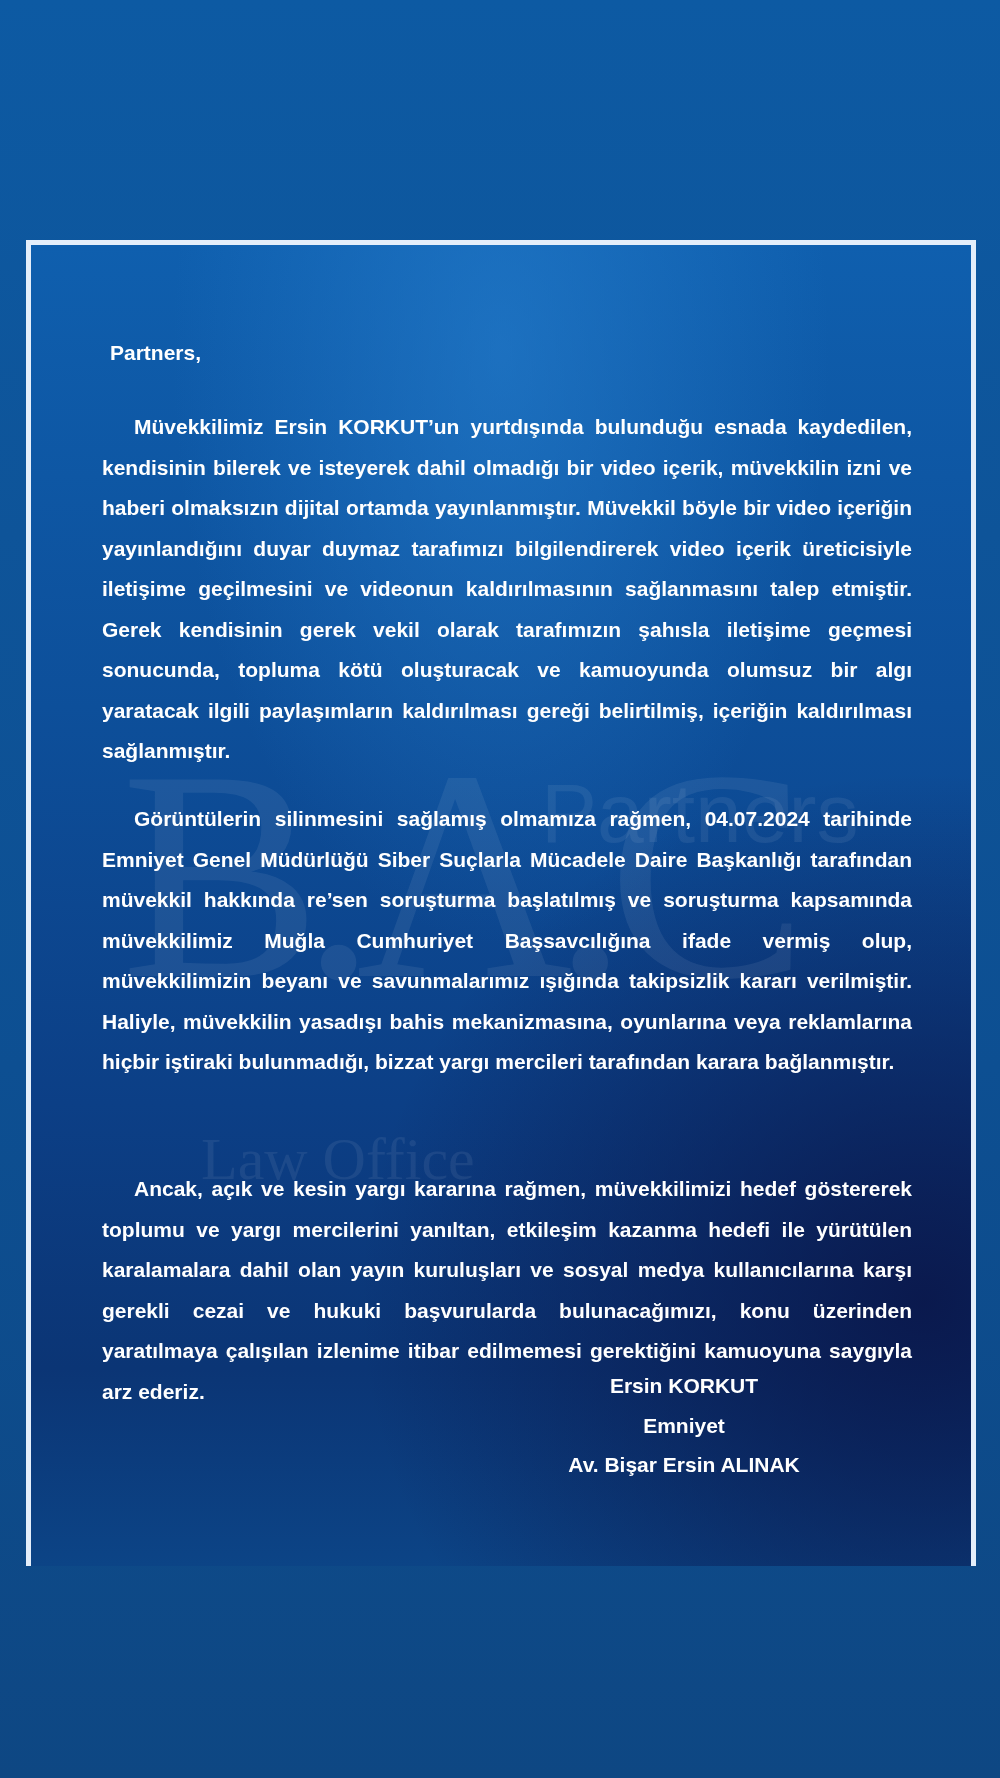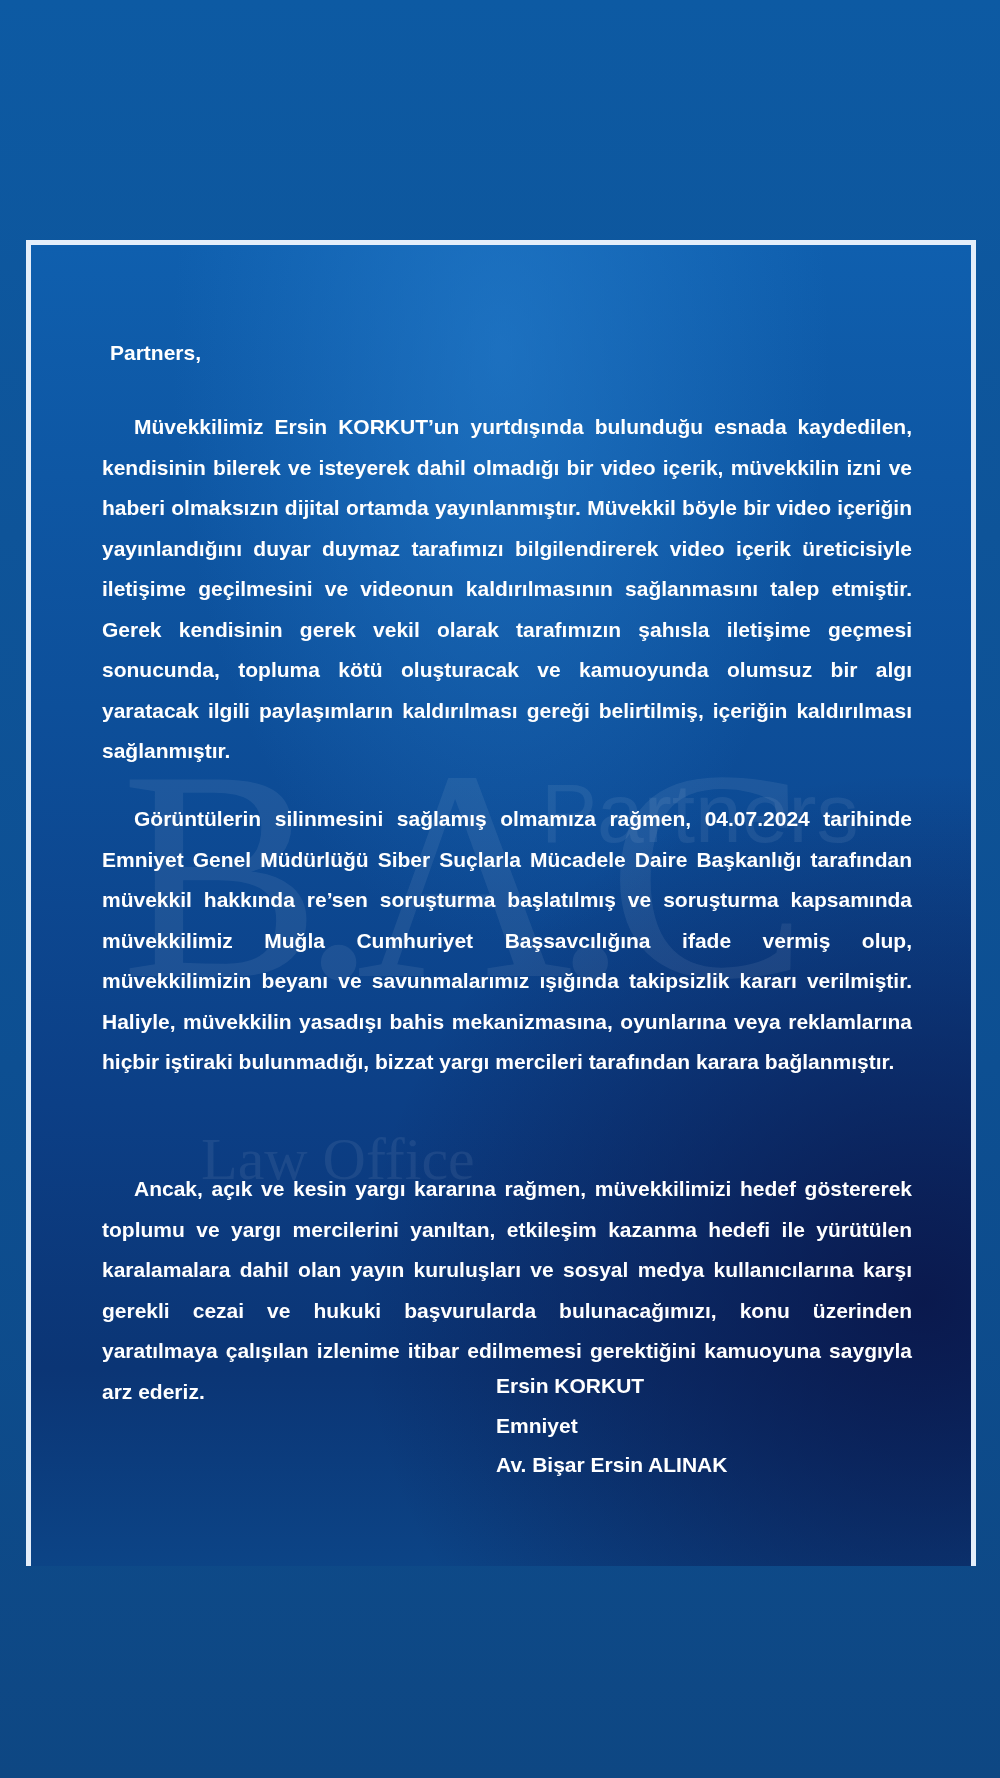--- a/index.html
+++ b/index.html
@@ -24,21 +24,21 @@
   .wm-law { left: 170px; top: 880px; font-size: 60px; }
   .content {
     position: absolute; left: 59px; top: 0; width: 810px;
     color: #ffffff; font-weight: bold; font-size: 21px; line-height: 40.5px;
   }
   .greeting { position: absolute; top: 88px; left: 20px; }
   p.para { margin: 12px; position: absolute; left: 0; width: 810px; text-align: justify; text-indent: 32px; }
   .p1 { top: 150px; }
   .p2 { top: 542px; }
   .p3 { top: 912px; }
-  .sig { position: absolute; right: 4px; text-align: left; width: 400px; }
+  .sig { position: absolute; right: 16px; text-align: center; width: 400px; }
   .sig1 { top: 1121px; }
   .sig2 { top: 1161px; }
   .sig3 { top: 1200px; }
 </style>
 </head>
 <body>
 
 <div class="frame">
   <div class="watermark wm-letters">B.A.C</div>
   <div class="watermark wm-partners">Partners</div>

